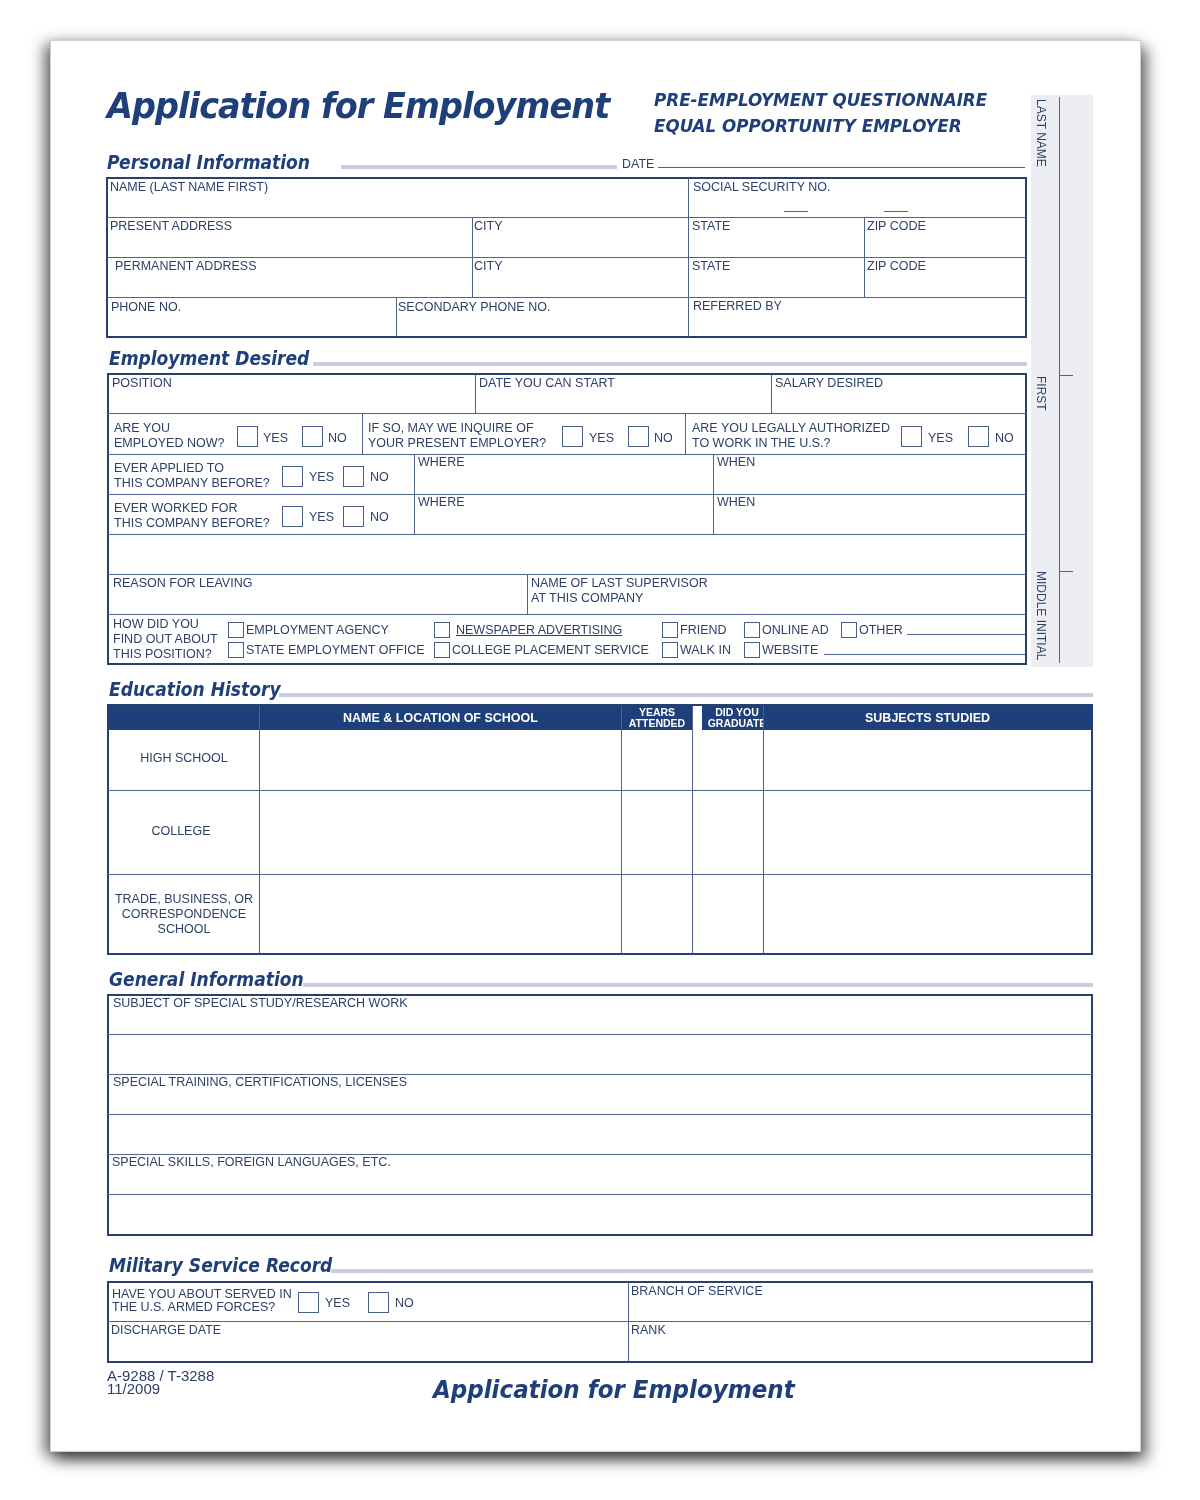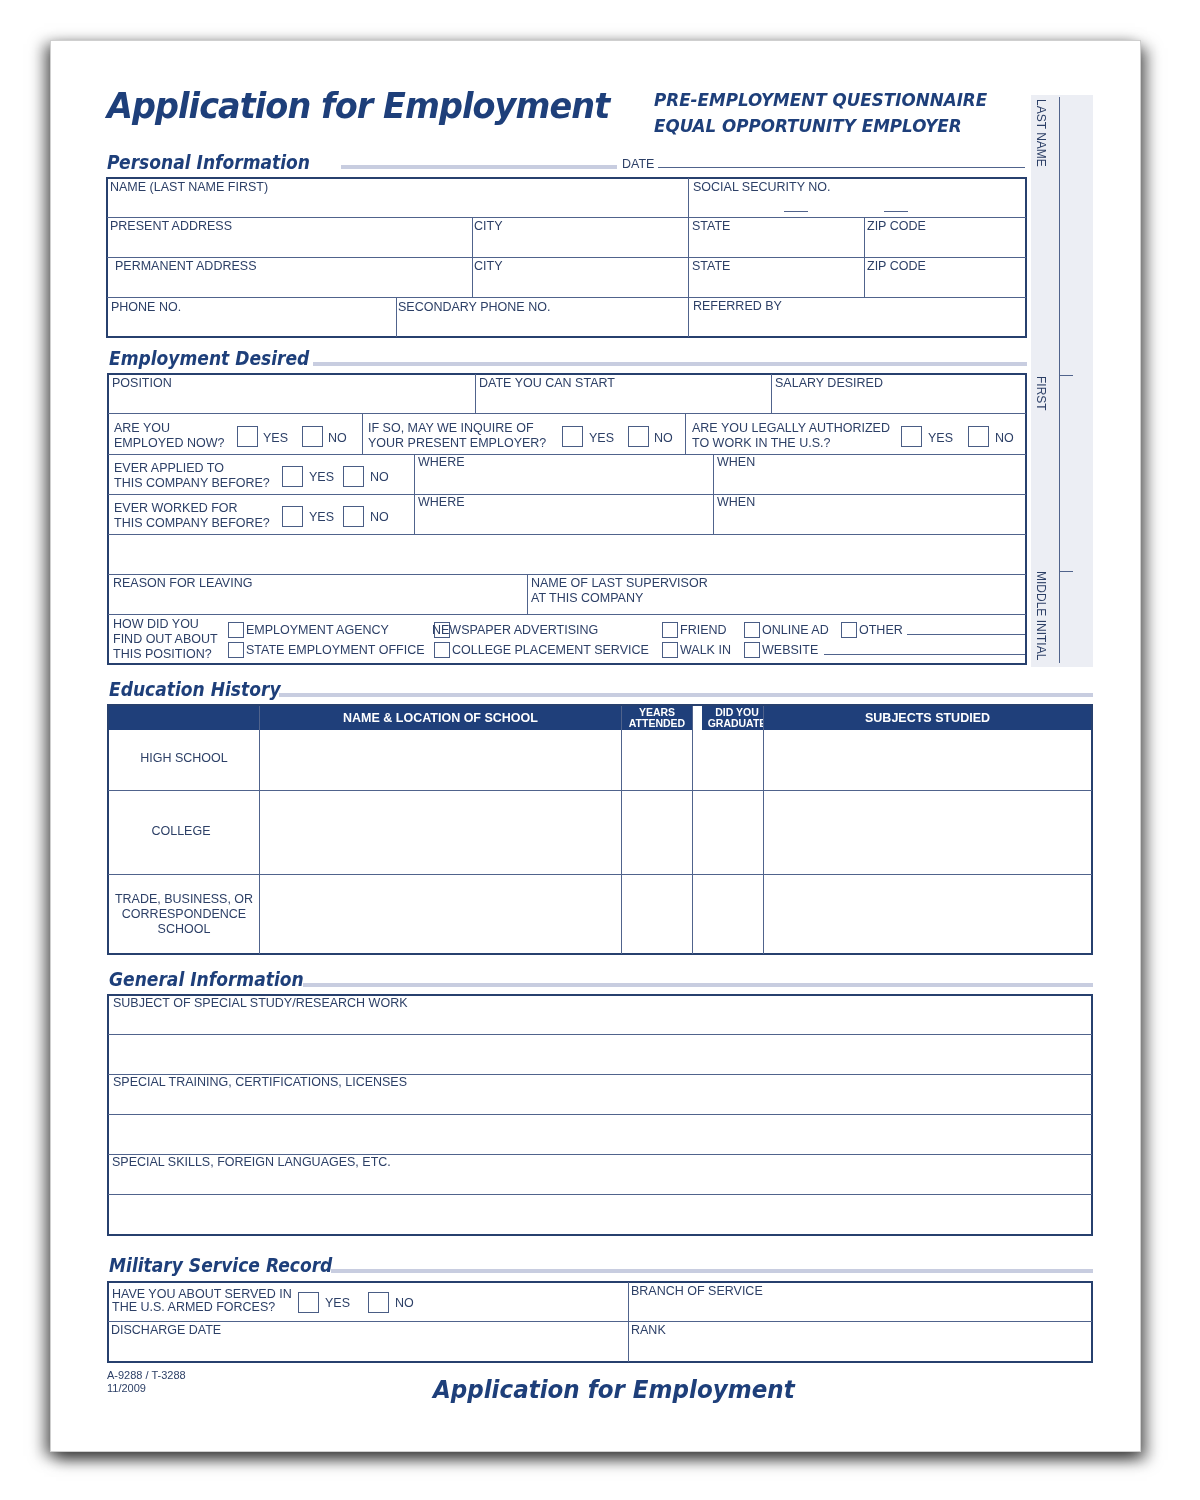--- a/index.html
+++ b/index.html
@@ -228,21 +228,21 @@
 
   <div class="abs lbl" style="left:62px; top:576px;">
     <div>HOW DID YOU</div>
     <div>FIND OUT ABOUT</div>
     <div>THIS POSITION?</div>
   </div>
 
   <div class="abs cb sm" style="left:177px; top:581px;"></div>
   <div class="abs lbl" style="left:195px; top:582px;">EMPLOYMENT AGENCY</div>
   <div class="abs cb sm" style="left:383px; top:581px;"></div>
-  <div class="abs lbl" style="left:381px; top:582px;">NEWSPAPER ADVERTISING</div>
+  <div class="abs lbl" style="left:405px; top:582px;text-decoration:underline;">NEWSPAPER ADVERTISING</div>
   <div class="abs cb sm" style="left:611px; top:581px;"></div>
   <div class="abs lbl" style="left:629px; top:582px;">FRIEND</div>
   <div class="abs cb sm" style="left:693px; top:581px;"></div>
   <div class="abs lbl" style="left:711px; top:582px;">ONLINE AD</div>
   <div class="abs cb sm" style="left:790px; top:581px;"></div>
   <div class="abs lbl" style="left:808px; top:582px;">OTHER</div>
   <div class="abs" style="left:856px; top:593px; width:118px; height:1px; background:#50638c;"></div>
 
   <div class="abs cb sm" style="left:177px; top:601px;"></div>
   <div class="abs lbl" style="left:195px; top:602px;">STATE EMPLOYMENT OFFICE</div>
@@ -318,18 +318,18 @@
   <div class="abs" style="left:579px; top:1242px; width:461px; height:37px;">
     <div class="lbl" style="padding:1px 1px;">BRANCH OF SERVICE</div>
   </div>
   <div class="abs" style="left:58px; top:1281px; width:518px; height:39px;">
     <div class="lbl" style="padding:1px 2px;">DISCHARGE DATE</div>
   </div>
   <div class="abs" style="left:579px; top:1281px; width:461px; height:39px;">
     <div class="lbl" style="padding:1px 1px;">RANK</div>
   </div>
 
-  <div class="abs lbl" style="left:56px; top:1328px; font-size:11px; line-height:13px;">
+  <div class="abs lbl" style="left:56px; top:1328px; font-size:15px; line-height:13px;">
     <div>A-9288 / T-3288</div>
     <div>11/2009</div>
   </div>
   <div class="abs footer-title" style="left:382px; top:1334px;">Application for Employment</div>
 </div>
 
 </body></html>

